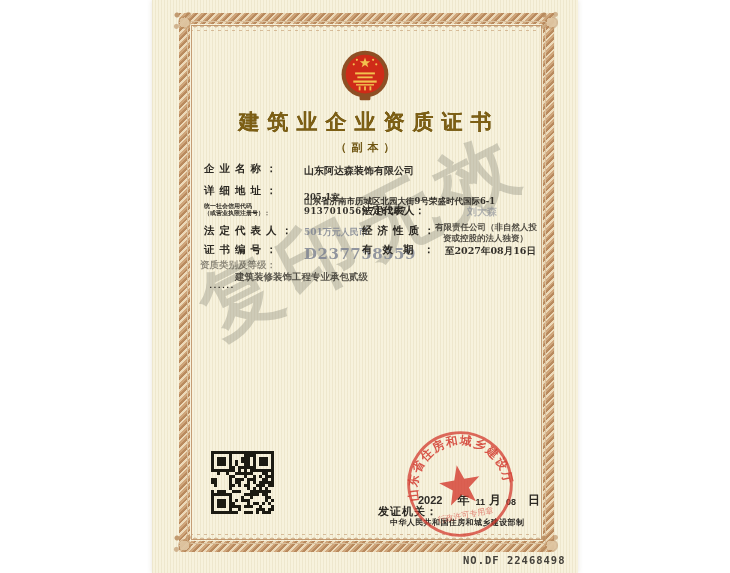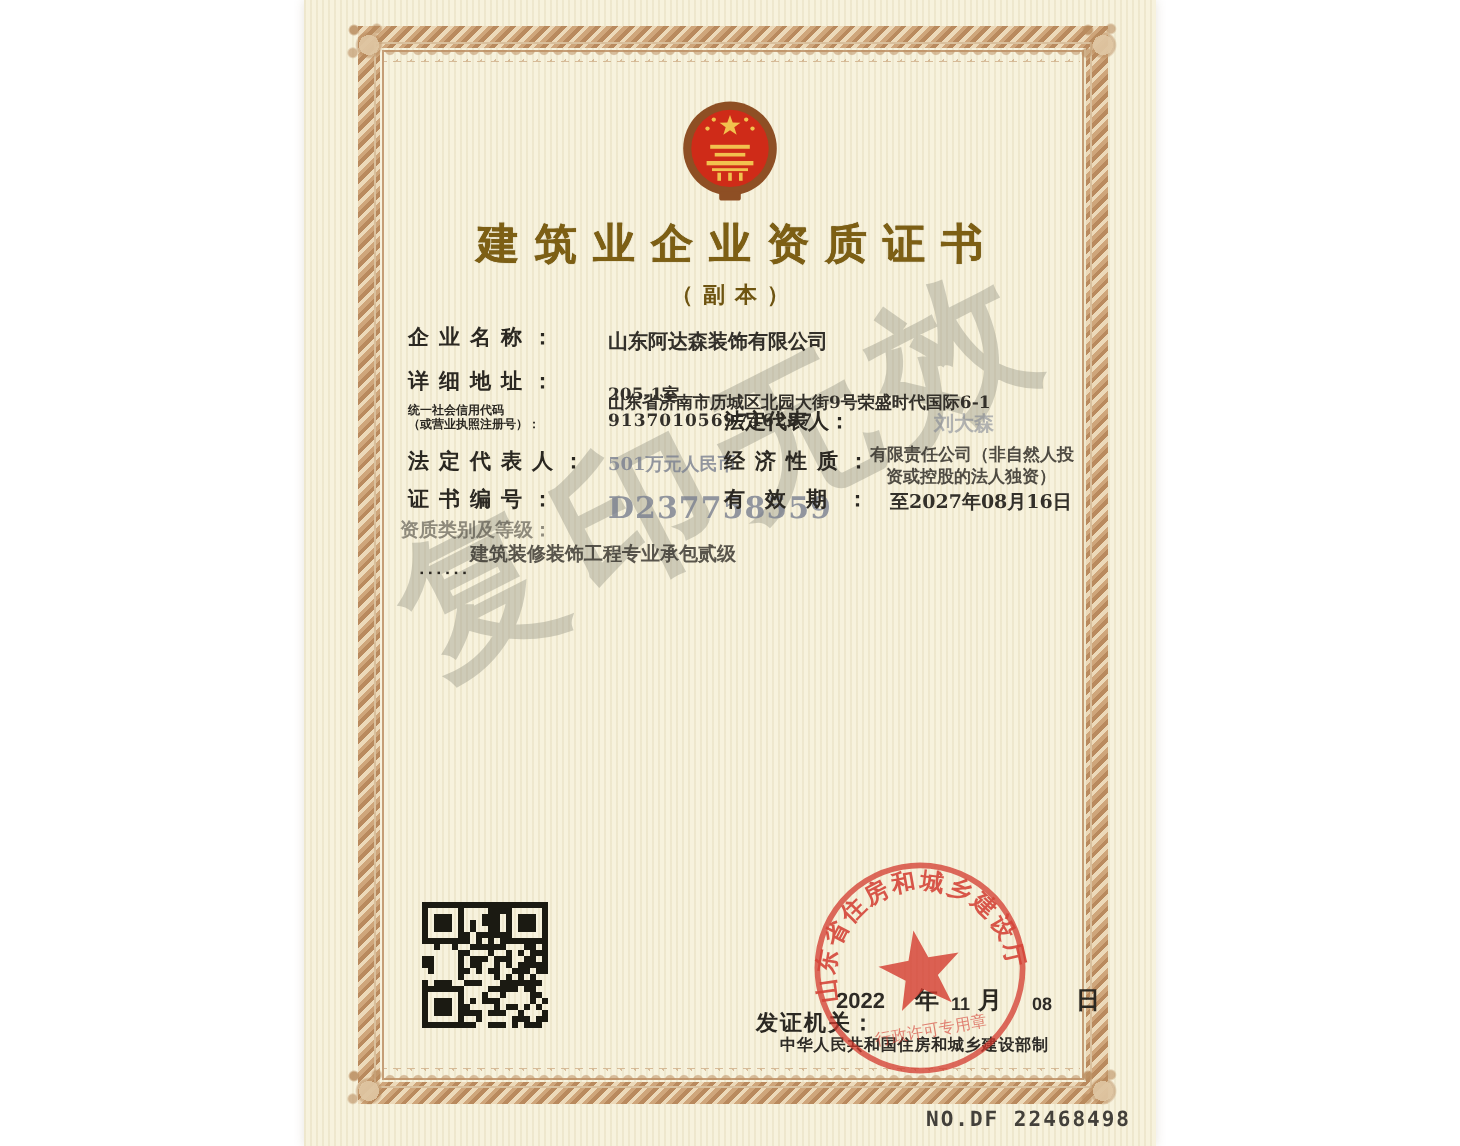--- a/index.html
+++ b/index.html
@@ -54,21 +54,21 @@
   .qr{position:absolute;left:59px;top:451px;width:63px;height:63px;
       display:grid;grid-template-columns:repeat(21,1fr);grid-template-rows:repeat(21,1fr);}
   .qc{background:transparent;} .qc.f{background:#1b1a12;}
 
   .auth{position:absolute;left:226px;top:470px;font-size:11px;font-weight:bold;
         letter-spacing:1px;color:#2b2822;margin-top:34px;}
   .date{position:absolute;left:266px;top:492px;font-size:12px;font-weight:bold;color:#2b2822;white-space:nowrap;}
   .date .num{font-family:Liberation Sans, sans-serif;font-weight:bold;font-size:11px;color:#2e2b26;}
   .date .num.small{font-size:9px;position:relative;top:1px;}
   .date .u-year{margin-left:15px;} .date .m-num{margin-left:6px;}
-  .date .u-month{margin-left:4px;} .date .d-num{margin-left:15px;} .date .u-day{margin-left:12px;}
+  .date .u-month{margin-left:4px;} .date .d-num{margin-left:5px;} .date .u-day{margin-left:12px;}
   .ministry{position:absolute;left:238px;top:517px;font-size:8px;font-weight:bold;
             letter-spacing:.4px;color:#2e2b26;white-space:nowrap;}
 
   .seal{position:absolute;left:251px;top:427px;width:114px;height:114px;
         transform:rotate(-10deg);opacity:.92;}
 
   .footer-left{position:absolute;left:33px;top:557px;font-size:7.5px;font-weight:bold;
                color:#6e5e40;white-space:nowrap;}
   .footer-serial{position:absolute;left:311px;top:554px;font-family:"DejaVu Sans Mono",monospace;
                  font-size:10.5px;font-weight:bold;letter-spacing:1px;color:#43403a;}

